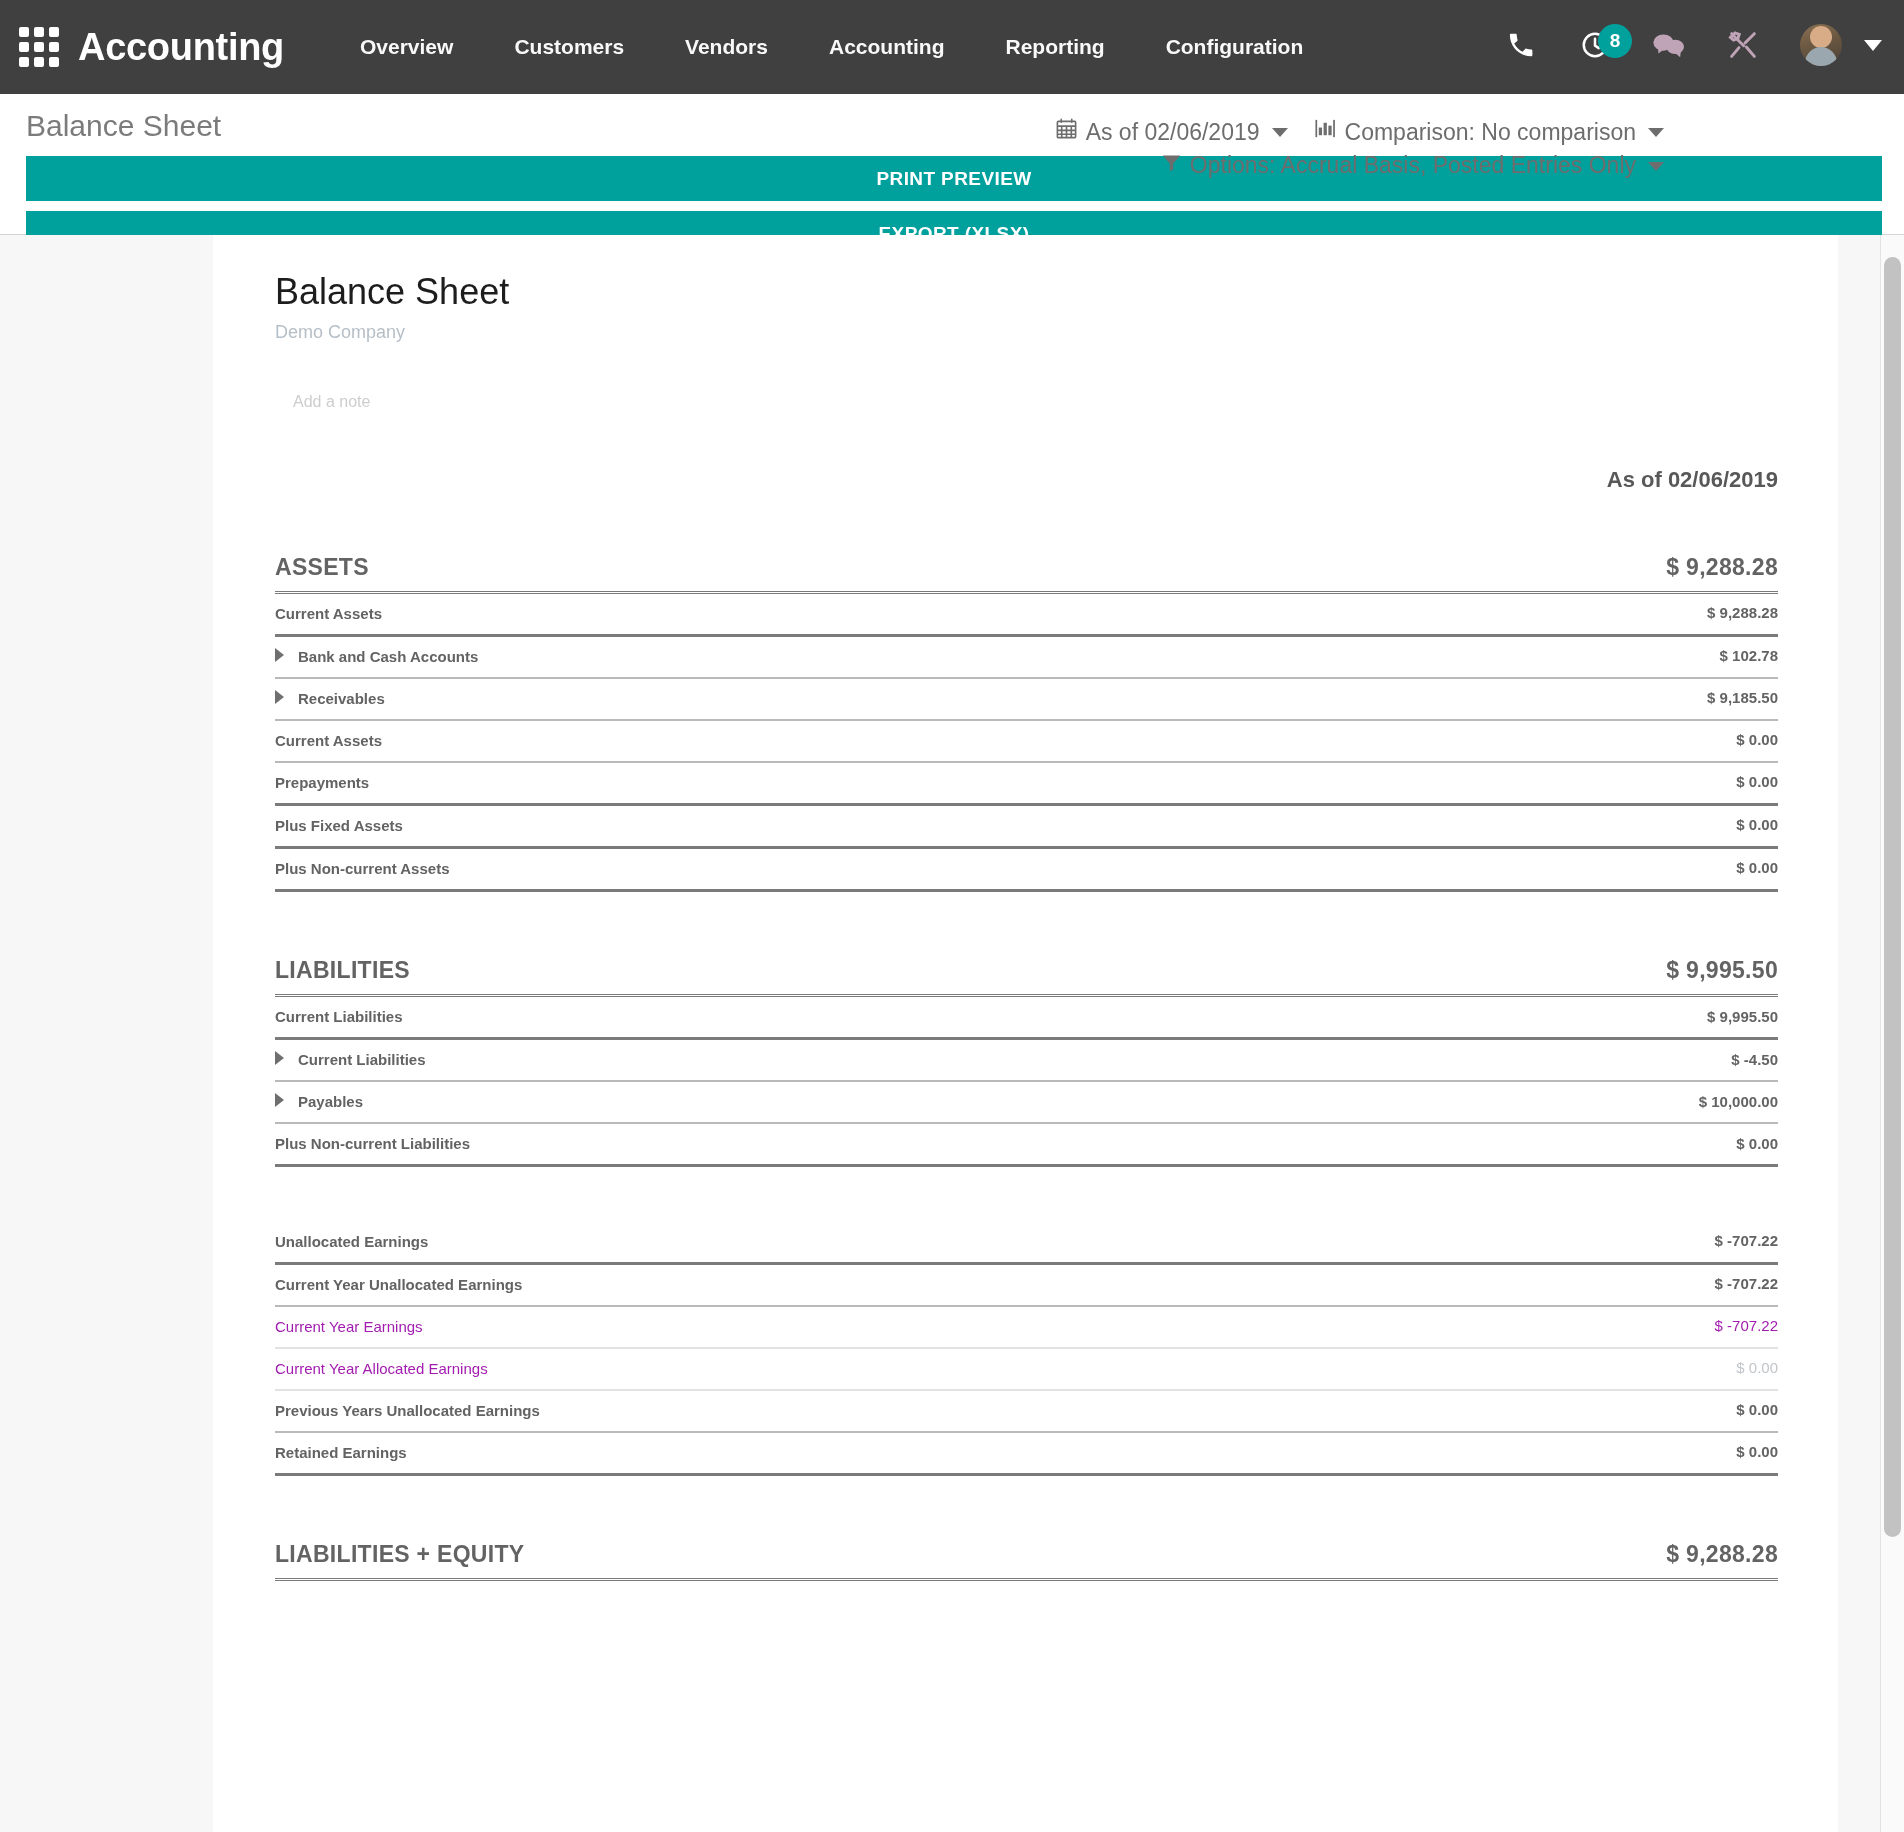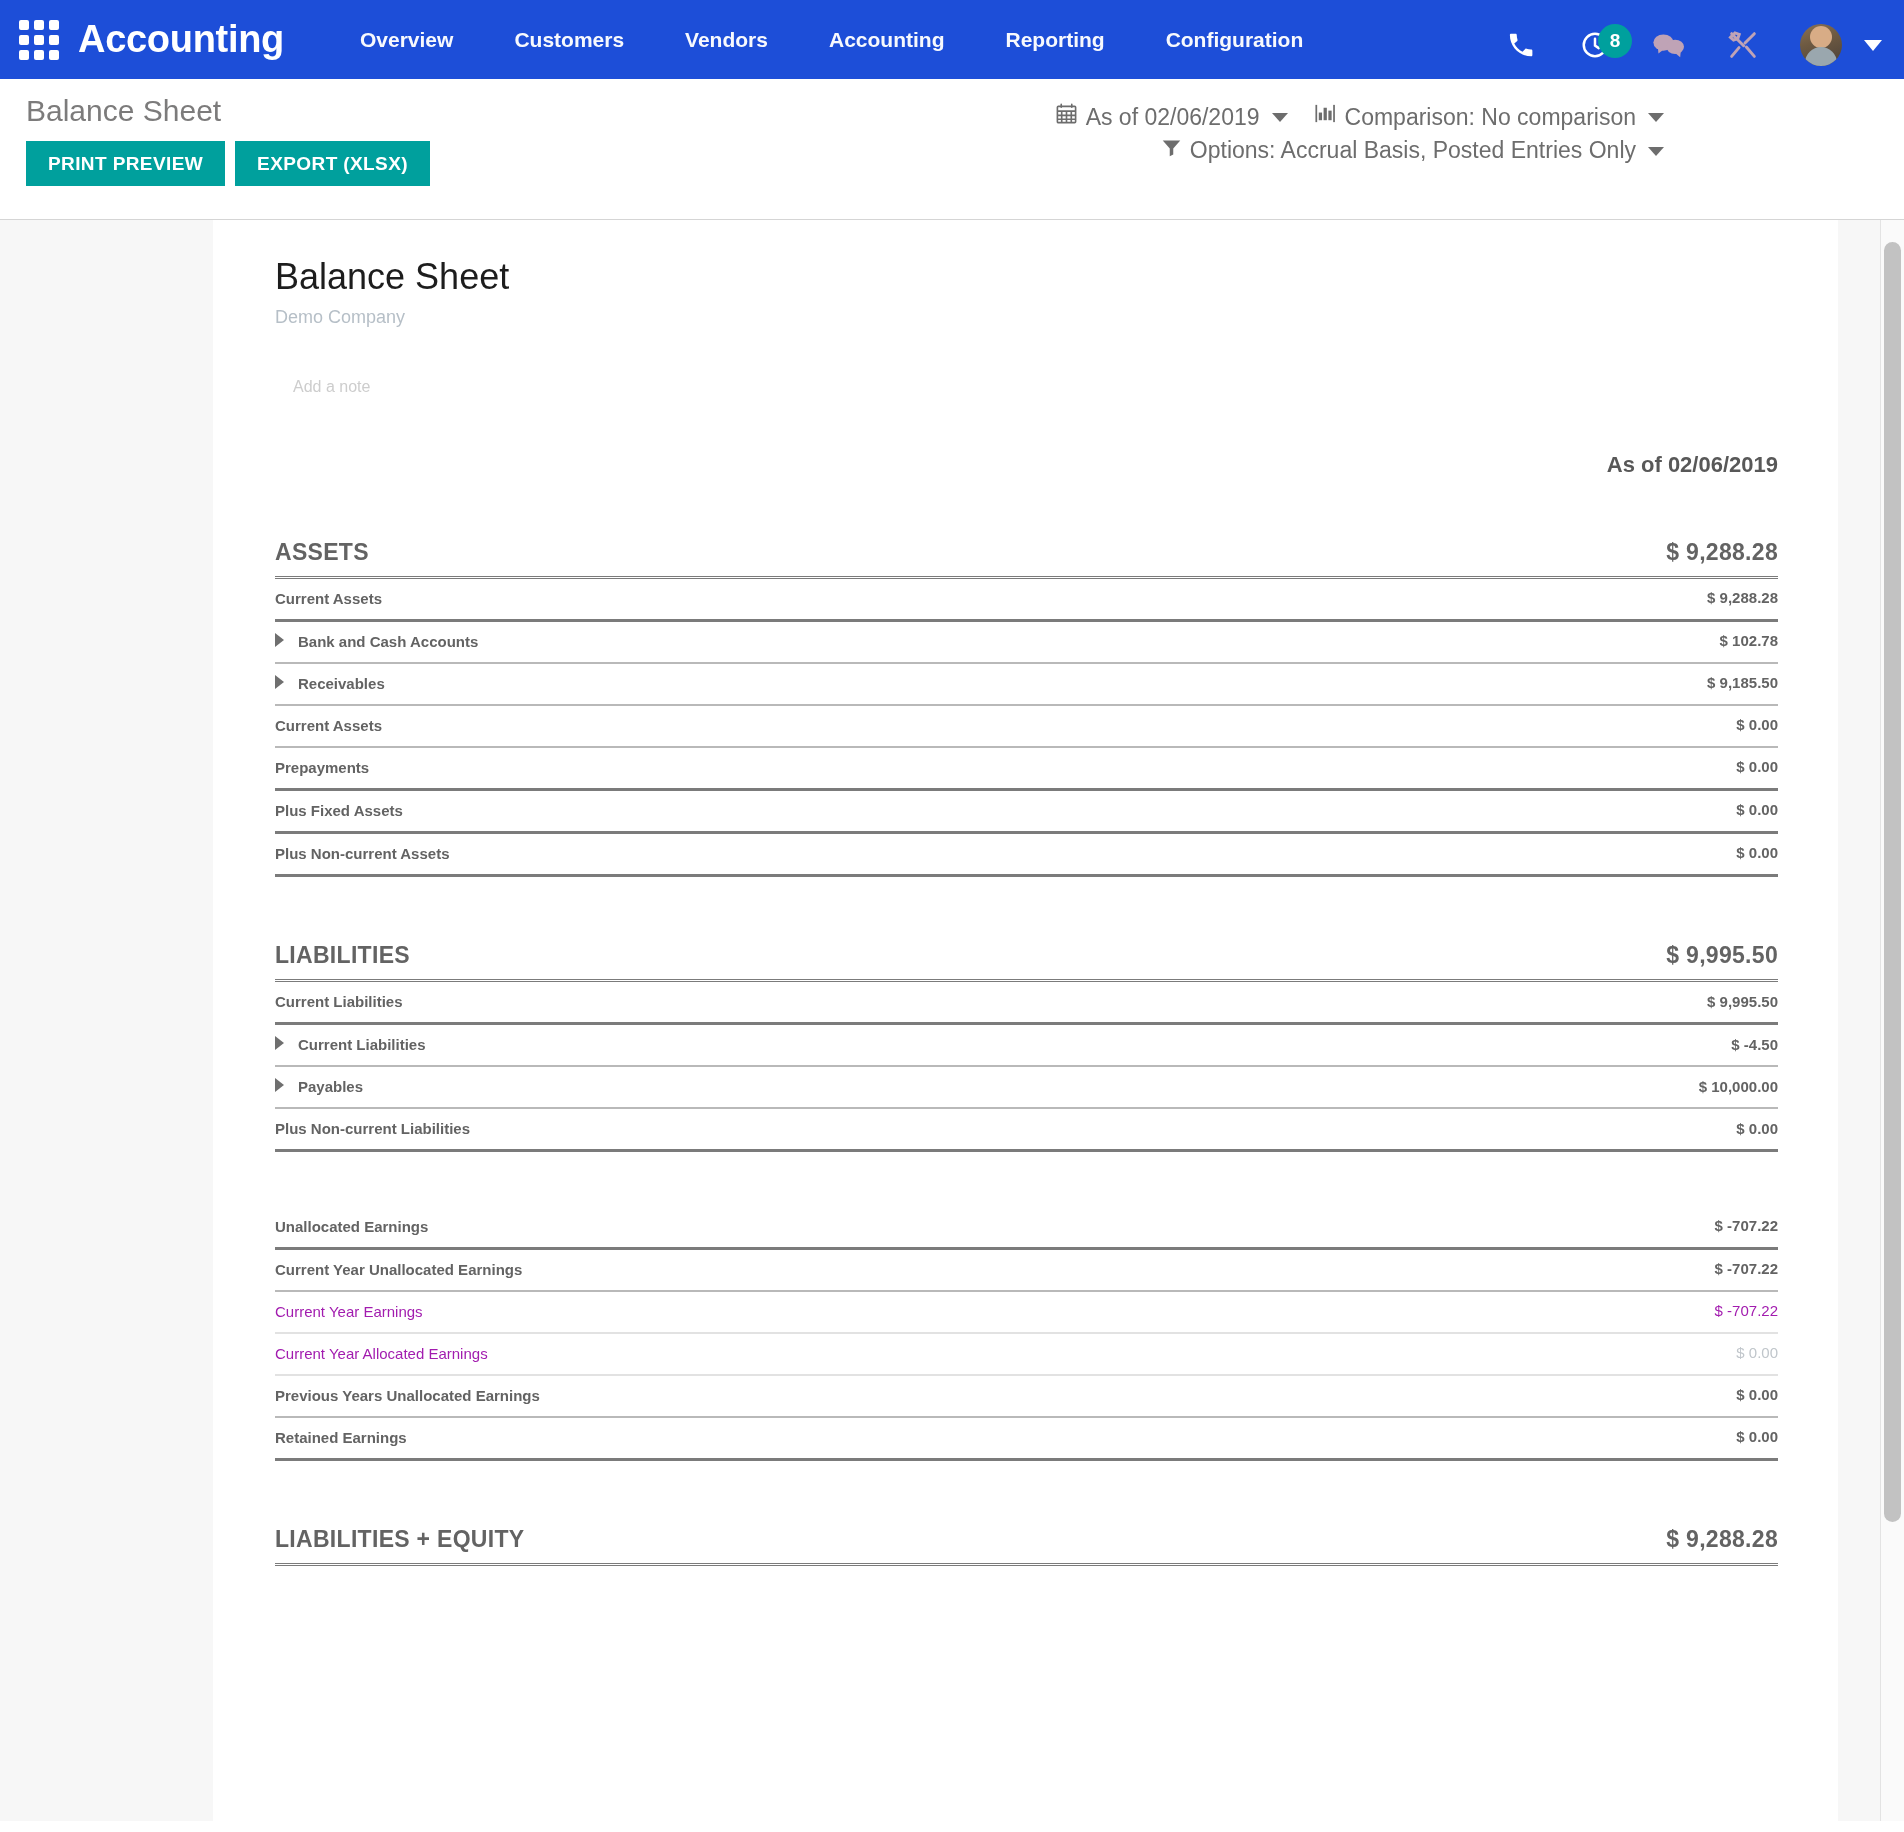--- a/index.html
+++ b/index.html
@@ -6,22 +6,22 @@
   html, body {
     width: 1904px;
     height: 1832px;
     background: #ffffff;
     font-family: "Liberation Sans", sans-serif;
     overflow: hidden;
   }
 
   
   .navbar {
-    height: 79px;
-    background: #1d4ed8;
+    height: 94px;
+    background: #404040;
     display: flex;
     align-items: center;
     padding: 0 29px 0 18px;
     position: relative;
   }
   .apps-grid-icon {
     width: 42px; height: 42px;
     display: grid;
     grid-template-columns: repeat(3, 10px);
     grid-template-rows: repeat(3, 10px);
@@ -117,21 +117,21 @@
     position: relative;
     height: 141px;
   }
   .breadcrumb {
     font-size: 30px;
     color: #7c7b7b;
     font-weight: 400;
     line-height: 1.2;
     margin-bottom: 12px;
   }
-  .btn-row { display: flex; gap: 10px; }
+  .btn-row { display: flex; gap: 10px; flex-direction: column; }
   .btn {
     background: #00a09d;
     color: #fff;
     border: none;
     font-family: inherit;
     font-size: 19px;
     font-weight: 700;
     letter-spacing: .4px;
     padding: 13px 22px;
     cursor: pointer;

